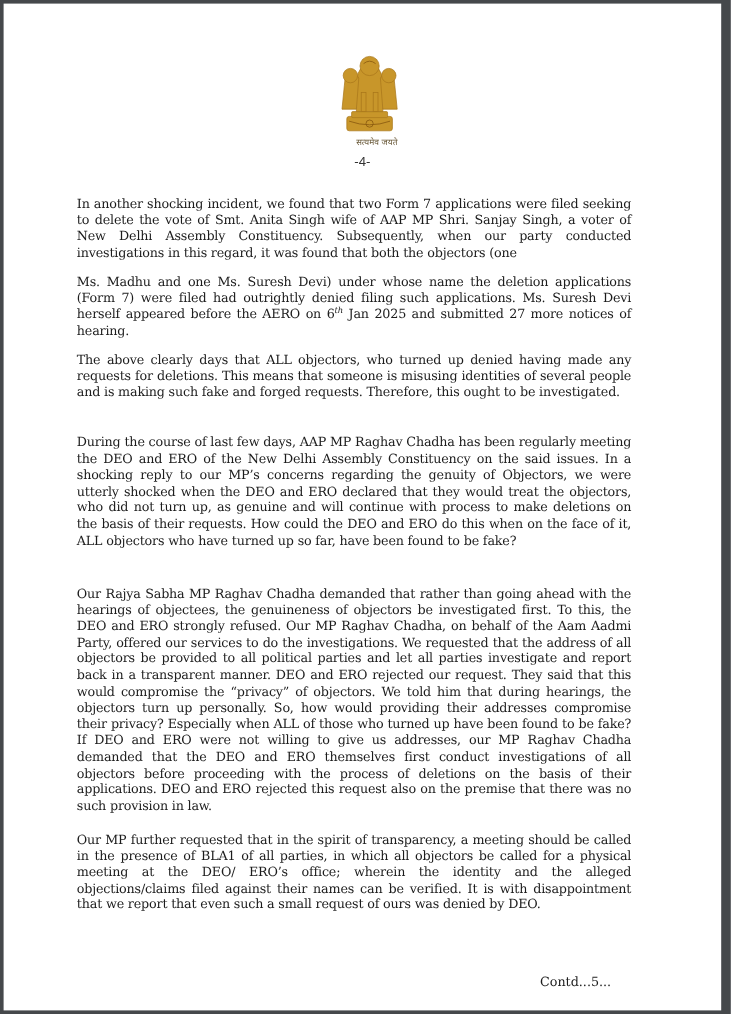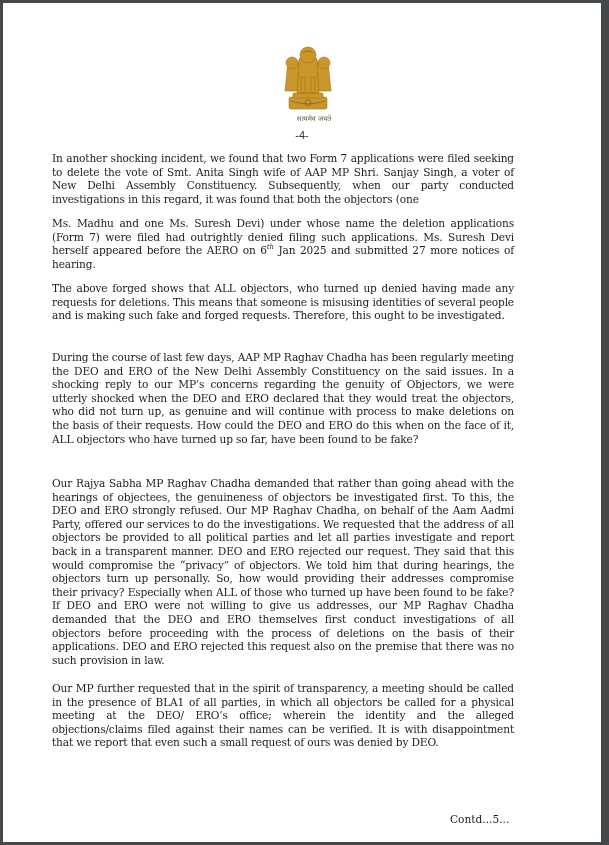--- a/index.html
+++ b/index.html
@@ -36,21 +36,21 @@
     }
     .para {
       position: absolute;
       left: 49px; width: 462px;
       font-family: "DejaVu Serif", serif;
       font-size: 10.6px;
       line-height: 13.6px;
       color: #1c1c1c;
       text-align: justify;
       letter-spacing: -0.15px;
-      margin: 0;
+      margin: 12px;
     }
     .contd {
       position: absolute;
       left: 447px; top: 810px;
       font-family: "DejaVu Serif", serif;
       font-size: 10.6px; color: #1c1c1c;
     }
     sup { font-size: 7px; line-height: 0; font-style: italic; }
   </style>
 </head>
@@ -82,21 +82,21 @@
     </g>
   </svg>
 
   <div class="motto">सत्यमेव जयते</div>
   <div class="page-number">-4-</div>
 
   <p class="para" style="top:149px">In another shocking incident, we found that two Form 7 applications were filed seeking to delete the vote of Smt. Anita Singh wife of AAP MP Shri. Sanjay Singh, a voter of New Delhi Assembly Constituency. Subsequently, when our party conducted investigations in this regard, it was found that both the objectors (one</p>
 
   <p class="para" style="top:214px"><span>Ms. Madhu and one Ms. Suresh Devi) under whose name the deletion applications (Form 7) were filed had outrightly denied filing such applications. Ms. Suresh Devi herself appeared before the AERO on 6</span><sup>th</sup><span> Jan 2025 and submitted 27 more notices of hearing.</span></p>
 
-  <p class="para" style="top:279px">The above forged shows that ALL objectors, who turned up denied having made any requests for deletions. This means that someone is misusing identities of several people and is making such fake and forged requests. Therefore, this ought to be investigated.</p>
+  <p class="para" style="top:279px">The above clearly days that ALL objectors, who turned up denied having made any requests for deletions. This means that someone is misusing identities of several people and is making such fake and forged requests. Therefore, this ought to be investigated.</p>
 
   <p class="para" style="top:348px">During the course of last few days, AAP MP Raghav Chadha has been regularly meeting the DEO and ERO of the New Delhi Assembly Constituency on the said issues. In a shocking reply to our MP’s concerns regarding the genuity of Objectors, we were utterly shocked when the DEO and ERO declared that they would treat the objectors, who did not turn up, as genuine and will continue with process to make deletions on the basis of their requests. How could the DEO and ERO do this when on the face of it, ALL objectors who have turned up so far, have been found to be fake?</p>
 
   <p class="para" style="top:474px">Our Rajya Sabha MP Raghav Chadha demanded that rather than going ahead with the hearings of objectees, the genuineness of objectors be investigated first. To this, the DEO and ERO strongly refused. Our MP Raghav Chadha, on behalf of the Aam Aadmi Party, offered our services to do the investigations. We requested that the address of all objectors be provided to all political parties and let all parties investigate and report back in a transparent manner. DEO and ERO rejected our request. They said that this would compromise the “privacy” of objectors. We told him that during hearings, the objectors turn up personally. So, how would providing their addresses compromise their privacy? Especially when ALL of those who turned up have been found to be fake? If DEO and ERO were not willing to give us addresses, our MP Raghav Chadha demanded that the DEO and ERO themselves first conduct investigations of all objectors before proceeding with the process of deletions on the basis of their applications. DEO and ERO rejected this request also on the premise that there was no such provision in law.</p>
 
   <p class="para" style="top:679px">Our MP further requested that in the spirit of transparency, a meeting should be called in the presence of BLA1 of all parties, in which all objectors be called for a physical meeting at the DEO/ ERO’s office; wherein the identity and the alleged objections/claims filed against their names can be verified. It is with disappointment that we report that even such a small request of ours was denied by DEO.</p>
 
   <div class="contd">Contd...5...</div>
 </div>
 

